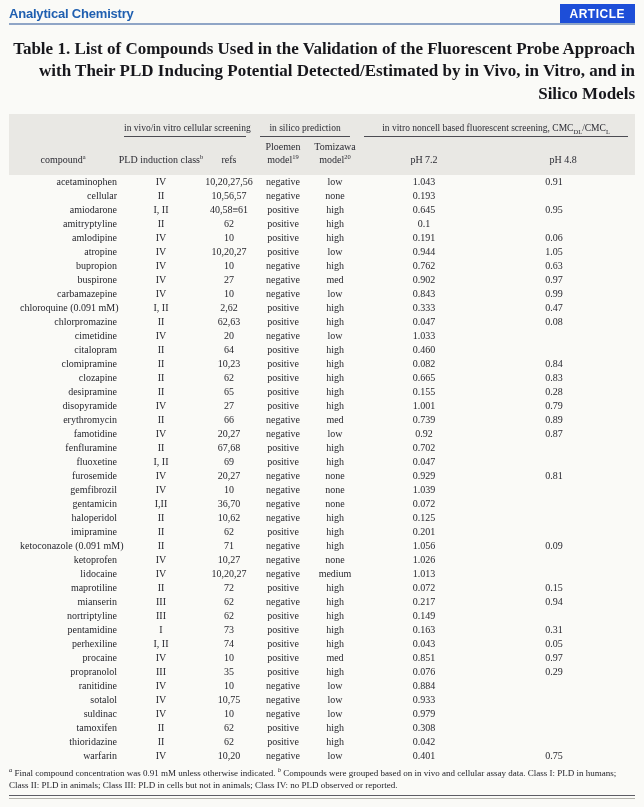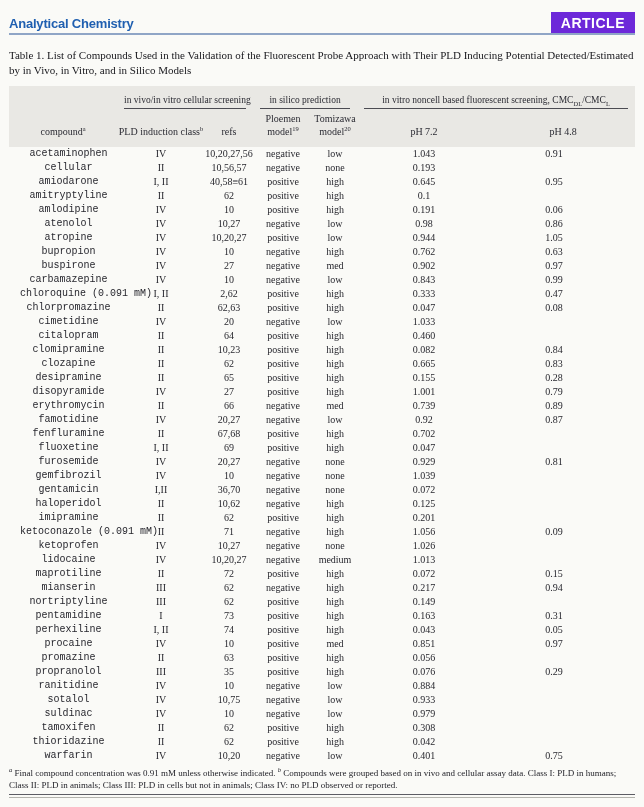--- a/index.html
+++ b/index.html
@@ -8,38 +8,38 @@
     background:#fafaf7;
     font-family:"Liberation Serif", serif;
     color:#2b2b33;
     overflow:hidden;
   }
   .page { padding:0 9px; }
 
   
   .jheader {
     display:flex; justify-content:space-between; align-items:flex-end;
-    padding-top:12px; padding-bottom:2px;
+    padding-top:4px; padding-bottom:2px;
     border-bottom:2px solid #8fa5c6;
   }
   .jname {
     font-family:"Liberation Sans", sans-serif;
     font-weight:bold; font-size:13px; color:#1f5fb0; letter-spacing:-0.2px;
   }
   .badge {
     font-family:"Liberation Sans", sans-serif;
-    font-weight:bold; font-size:14px; letter-spacing:0.5px;
-    color:#ffffff; background:#6d28d9;
+    font-weight:bold; font-size:12px; letter-spacing:0.5px;
+    color:#ffffff; background:#1d4ed8;
     padding:3px 10px 2px 10px; margin-bottom:-2px;
   }
 
   
   .ttitle {
     margin:13px 0 9px 0;
-    font-weight:normal; font-size:11px; line-height:1.32; color:#17171c;
+    font-weight:bold; font-size:17px; line-height:1.32; color:#17171c;text-align:right;
   }
 
   
   table.ctable { border-collapse:collapse; width:626px; table-layout:fixed; }
   thead { background:#e9e8e4; }
   thead th { font-weight:normal; text-align:center; }
   tr.grouprow th { padding-top:9px; font-size:9.5px; vertical-align:bottom; }
   .grp {
     border-bottom:1px solid #4b4b52; padding-bottom:3px; margin:0 6px;
     white-space:nowrap; text-align:center; overflow:visible;
@@ -47,21 +47,21 @@
   tr.colrow th {
     vertical-align:bottom; padding:3px 0 9px 0; font-size:10px; line-height:1.25;
   }
   sup { font-size:6.5px; line-height:0; }
   sub { font-size:6.5px; line-height:0; }
   tbody td {
     height:14px; line-height:14px; padding:0;
     font-size:10px; text-align:center; color:#27272e;
     white-space:nowrap; overflow:visible;
   }
-  tbody td.c-compound { text-align:center; padding-left:11px;font-family:Liberation Mono, monospace; }
+  tbody td.c-compound { text-align:right; padding-left:11px; }
   th.h-compound { text-align:center; }
   th.h-ph48, tbody td.c-ph48 { padding-right:18px; }
 
   
   .footnote {
     margin:4px 0 0 0; font-size:9px; line-height:1.35; color:#23232a;
     text-align:left;
   }
   .footnote sup { font-style:italic; font-size:6.5px; }
 
@@ -155,29 +155,20 @@
         <tr>
           <td class="c-compound">amlodipine</td>
           <td class="c-pld-class">IV</td>
           <td class="c-refs">10</td>
           <td class="c-ploemen">positive</td>
           <td class="c-tomizawa">high</td>
           <td class="c-ph72">0.191</td>
           <td class="c-ph48">0.06</td>
         </tr>
         <tr>
-          <td class="c-compound">atenolol</td>
-          <td class="c-pld-class">IV</td>
-          <td class="c-refs">10,27</td>
-          <td class="c-ploemen">negative</td>
-          <td class="c-tomizawa">low</td>
-          <td class="c-ph72">0.98</td>
-          <td class="c-ph48">0.86</td>
-        </tr>
-        <tr>
           <td class="c-compound">atropine</td>
           <td class="c-pld-class">IV</td>
           <td class="c-refs">10,20,27</td>
           <td class="c-ploemen">positive</td>
           <td class="c-tomizawa">low</td>
           <td class="c-ph72">0.944</td>
           <td class="c-ph48">1.05</td>
         </tr>
         <tr>
           <td class="c-compound">bupropion</td>
@@ -434,29 +425,20 @@
         <tr>
           <td class="c-compound">procaine</td>
           <td class="c-pld-class">IV</td>
           <td class="c-refs">10</td>
           <td class="c-ploemen">positive</td>
           <td class="c-tomizawa">med</td>
           <td class="c-ph72">0.851</td>
           <td class="c-ph48">0.97</td>
         </tr>
         <tr>
-          <td class="c-compound">promazine</td>
-          <td class="c-pld-class">II</td>
-          <td class="c-refs">63</td>
-          <td class="c-ploemen">positive</td>
-          <td class="c-tomizawa">high</td>
-          <td class="c-ph72">0.056</td>
-          <td class="c-ph48"></td>
-        </tr>
-        <tr>
           <td class="c-compound">propranolol</td>
           <td class="c-pld-class">III</td>
           <td class="c-refs">35</td>
           <td class="c-ploemen">positive</td>
           <td class="c-tomizawa">high</td>
           <td class="c-ph72">0.076</td>
           <td class="c-ph48">0.29</td>
         </tr>
         <tr>
           <td class="c-compound">ranitidine</td>

